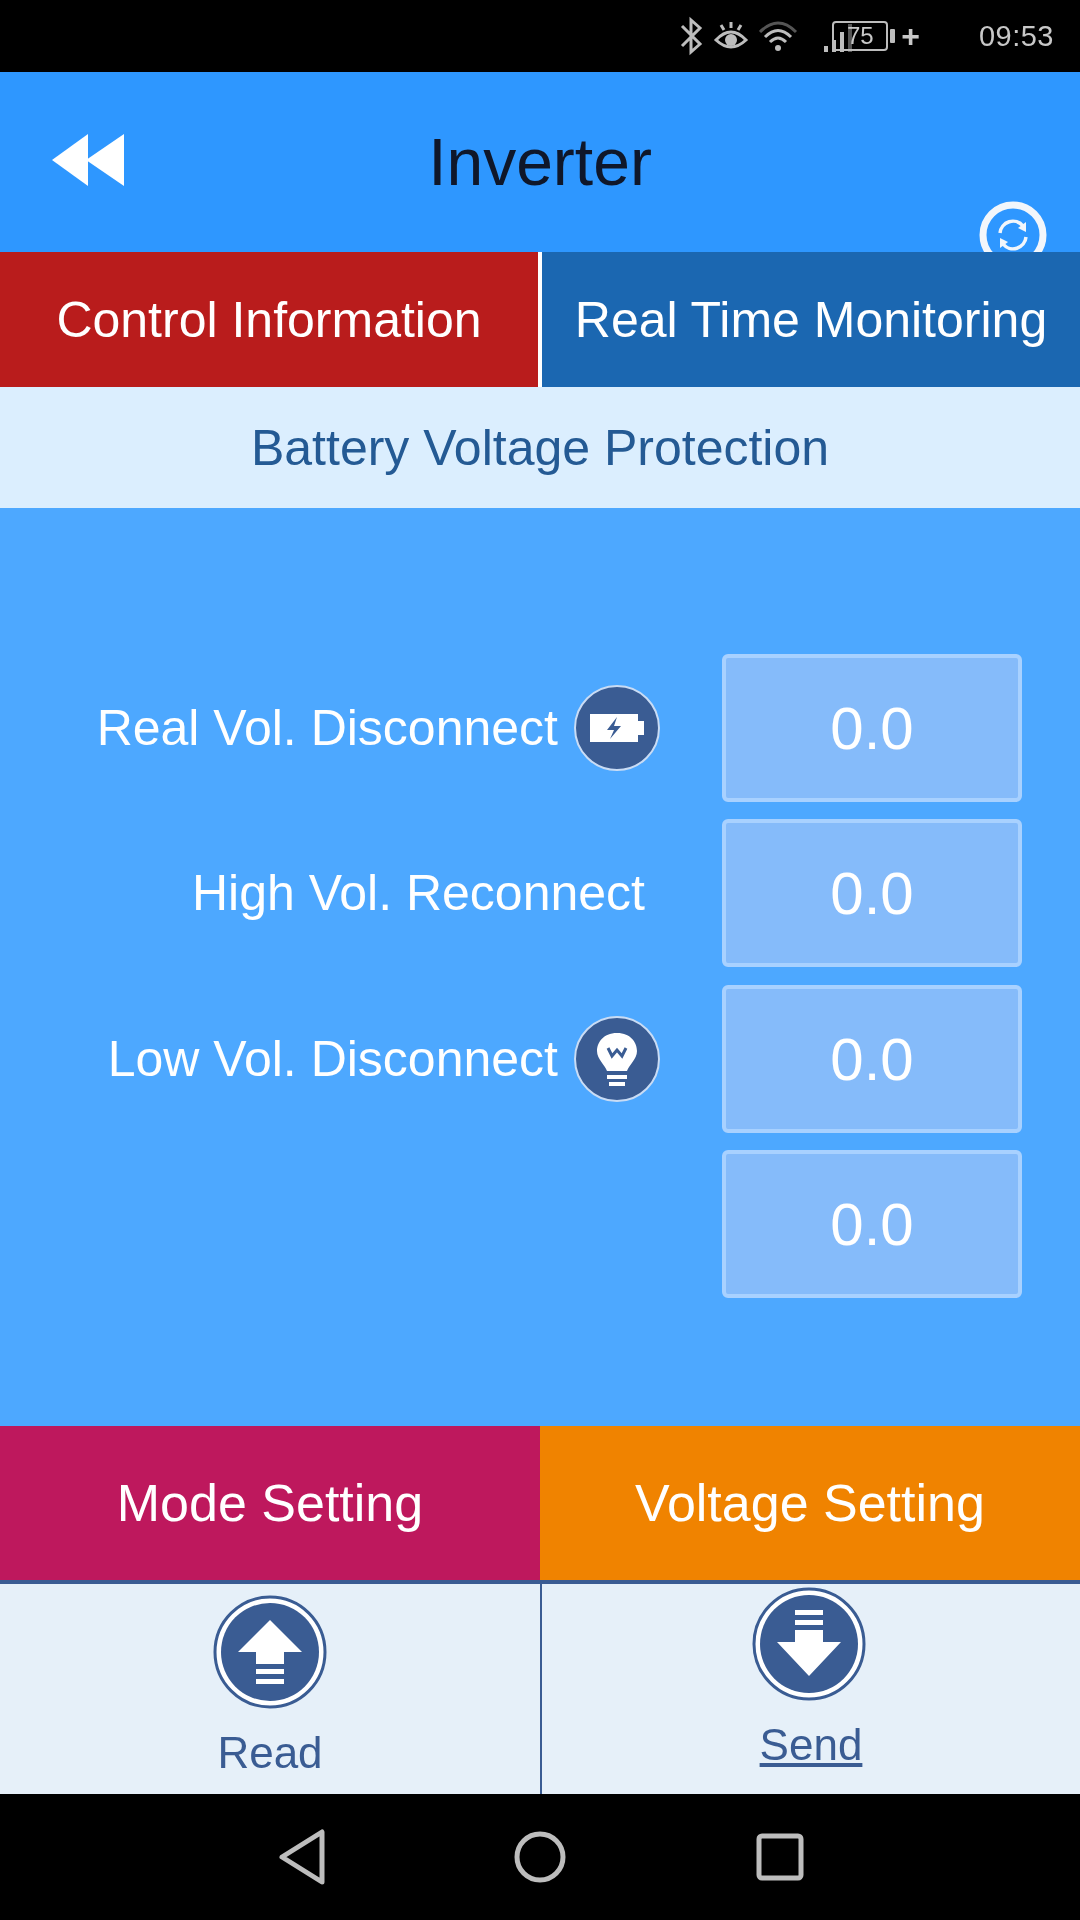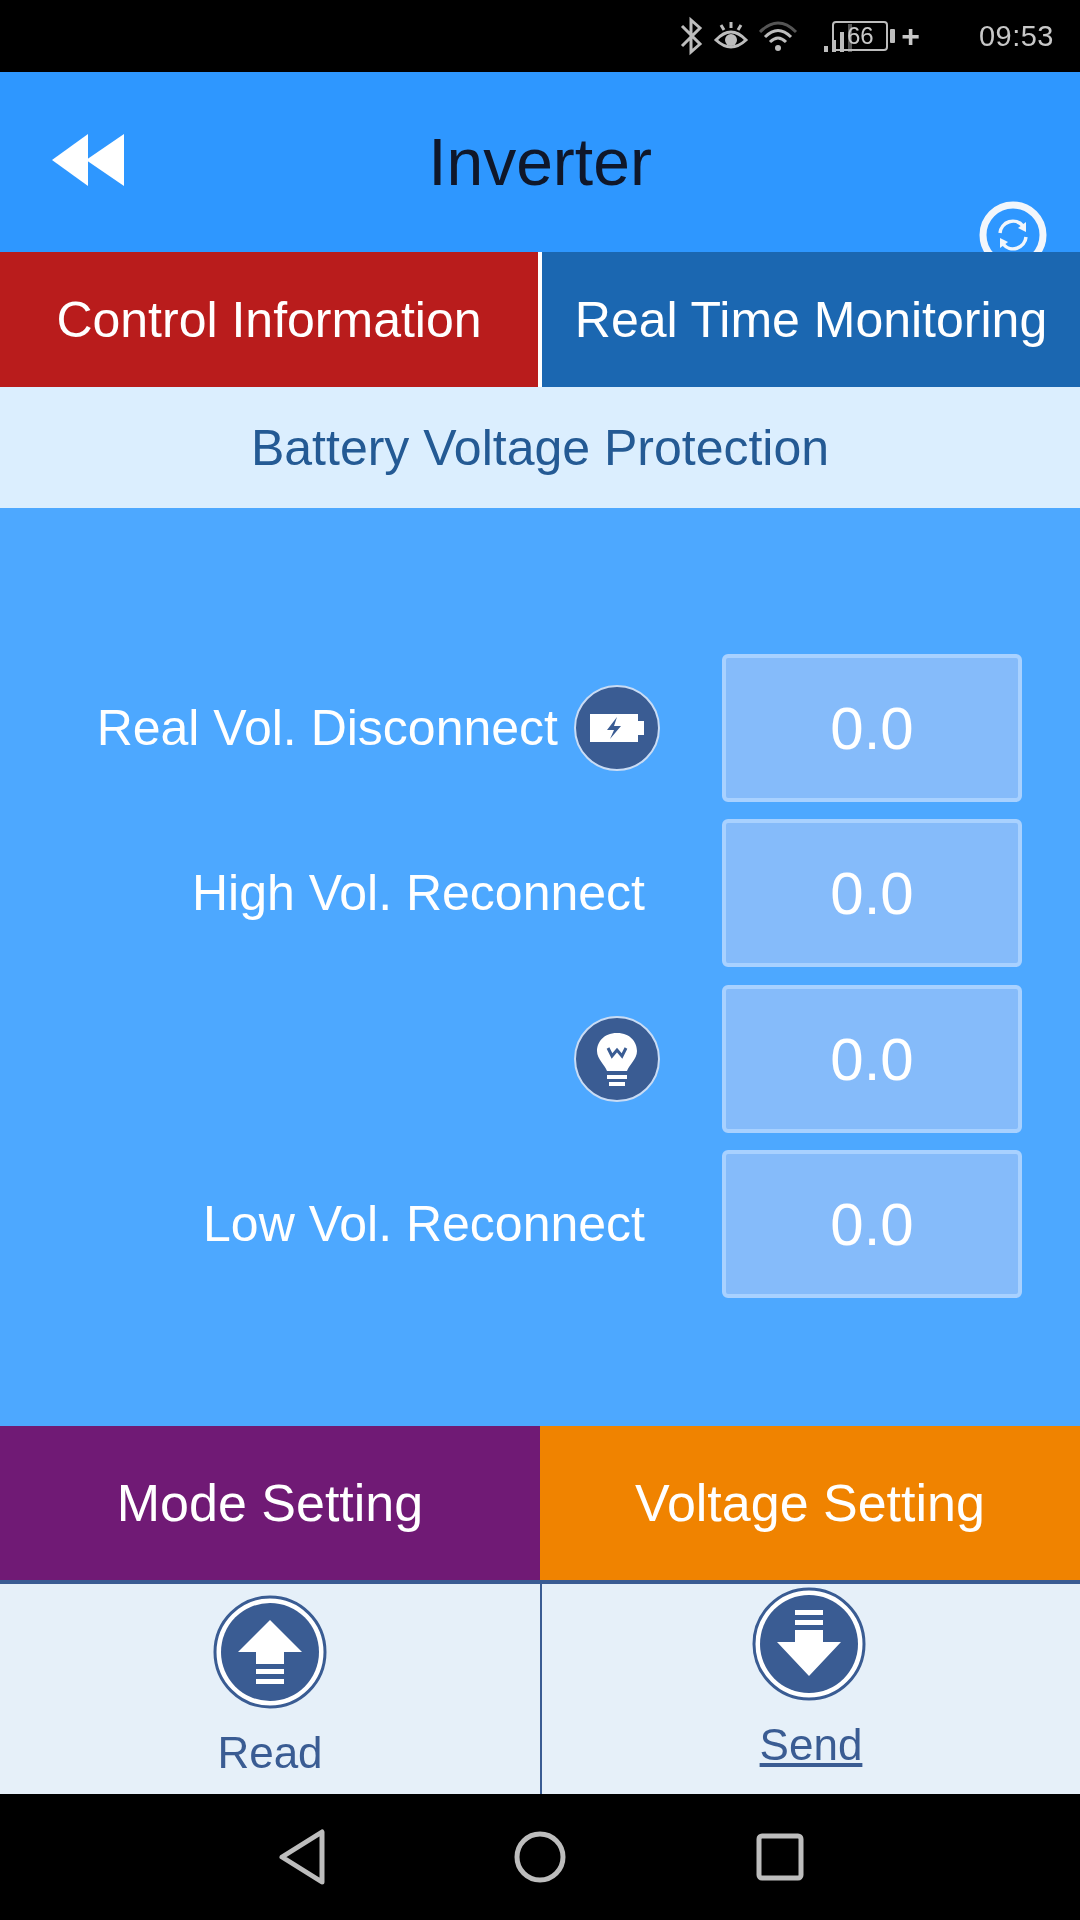--- a/index.html
+++ b/index.html
@@ -31,21 +31,21 @@
 
   .content { position: absolute; left: 0; top: 508px; width: 1080px; height: 918px; background: #4da8ff; }
   .row { position: absolute; left: 0; width: 1080px; height: 148px; }
   .row-label { position: absolute; right: 435px; top: 0; height: 148px; display: flex; align-items: center; color: #fff; font-size: 50px; white-space: nowrap; }
   .row-label.with-icon { right: 522px; }
   .row-icon { position: absolute; left: 573px; top: 30px; width: 88px; height: 88px; }
   .value-box { position: absolute; left: 722px; top: 0; width: 300px; height: 148px; background: #85bbfa; border: 4px solid #a8d1ff; border-radius: 6px; color: #fff; font-size: 60px; display: flex; align-items: center; justify-content: center; cursor: text; }
 
   .bottom-tabs { position: absolute; left: 0; top: 1426px; width: 1080px; height: 154px; display: flex; }
   .btab { width: 540px; height: 100%; display: flex; align-items: center; justify-content: center; color: #fff; font-size: 52px; cursor: pointer; }
-  .btab.inactive { background: #701a75; }
+  .btab.inactive { background: #be185d; }
   .btab.active { background: #f08300; }
 
   .actions { position: absolute; left: 0; top: 1580px; width: 1080px; height: 214px; background: #e6f0f9; border-top: 4px solid #3a5c93; display: flex; }
   .action { width: 540px; height: 100%; position: relative; cursor: pointer; }
   .action + .action { border-left: 2px solid #3a5c93; }
   .action-icon { position: absolute; width: 116px; height: 116px; }
   .action-label { position: absolute; left: 0; right: 0; text-align: center; color: #3a5c93; font-size: 44px; }
 
   .navbar { position: absolute; left: 0; top: 1794px; width: 1080px; height: 126px; background: #000; }
   .nav-btn { position: absolute; top: 30px; width: 66px; height: 66px; cursor: pointer; }
@@ -76,21 +76,21 @@
   </div>
   <div class="sb-item" style="left:822px;">
     <svg width="36" height="40" viewBox="0 0 36 40">
         <rect x="2" y="30" width="4" height="6" fill="#bdbdbd"></rect>
         <rect x="10" y="24" width="4" height="12" fill="#bdbdbd"></rect>
         <rect x="18" y="16" width="4" height="20" fill="#bdbdbd"></rect>
         <rect x="26" y="8" width="4" height="28" fill="#555"></rect>
       </svg>
   </div>
   <div class="sb-item sb-battery">
-    <div class="batt-box">66</div>
+    <div class="batt-box">75</div>
     <div class="batt-tip"></div>
     <span class="batt-plus">+</span>
   </div>
   <div class="sb-item sb-time">09:53</div>
 </div>
 
 <div class="header">
   <div class="back-btn">
     <svg width="82" height="56" viewBox="0 0 82 56">
       <polygon points="4,28 40,2 40,54" fill="#fff"></polygon>
@@ -130,34 +130,34 @@
     </div>
     <div class="value-box">0.0</div>
   </div>
 
   <div class="row" style="top:311px;">
     <div class="row-label">High Vol. Reconnect</div>
     <div class="value-box">0.0</div>
   </div>
 
   <div class="row" style="top:477px;">
+    <div class="row-label with-icon">Low Vol. Disconnect</div>
     <div class="row-icon">
       <svg width="88" height="88" viewBox="0 0 88 88">
         <circle cx="44" cy="44" r="42" fill="#3a5c93" stroke="#c9dcf5" stroke-width="2"></circle>
         <path d="M44 18 C30 18 24 28 24 36 C24 44 32 50 34 56 L54 56 C56 50 64 44 64 36 C64 28 58 18 44 18 Z" fill="#fff"></path>
         <rect x="34" y="60" width="20" height="4" fill="#fff"></rect>
         <rect x="36" y="67" width="16" height="4" fill="#fff"></rect>
         <path d="M35 33 L39 41 L44 35 L49 41 L53 33" fill="none" stroke="#3a5c93" stroke-width="3"></path>
       </svg>
     </div>
     <div class="value-box">0.0</div>
   </div>
 
   <div class="row" style="top:642px;">
-    <div class="row-label">Low Vol. Reconnect</div>
     <div class="value-box">0.0</div>
   </div>
 </div>
 
 <div class="bottom-tabs">
   <div class="btab inactive">Mode Setting</div>
   <div class="btab active">Voltage Setting</div>
 </div>
 
 <div class="actions">

